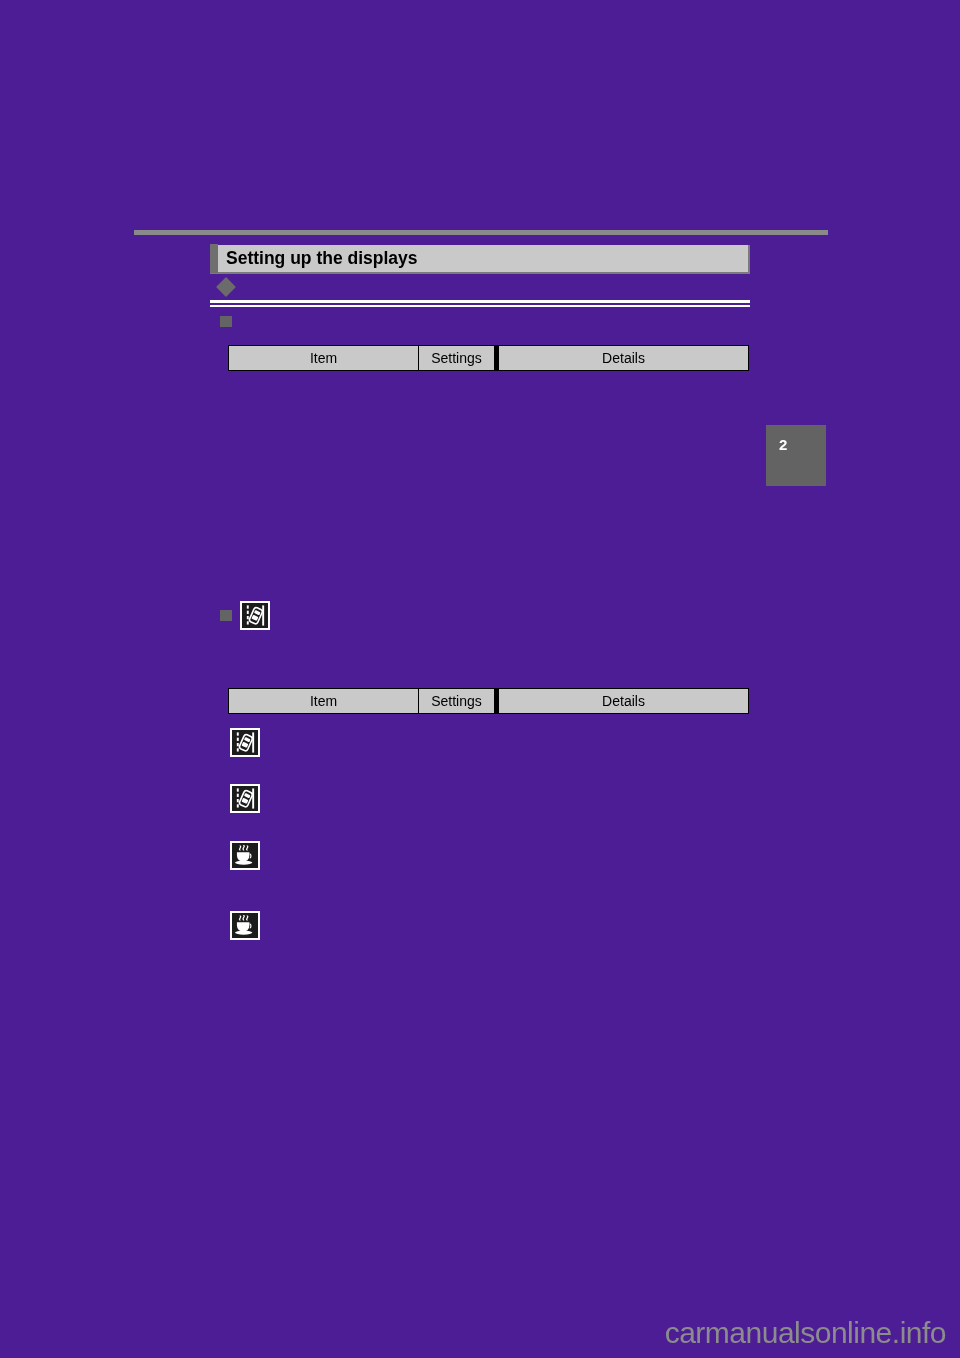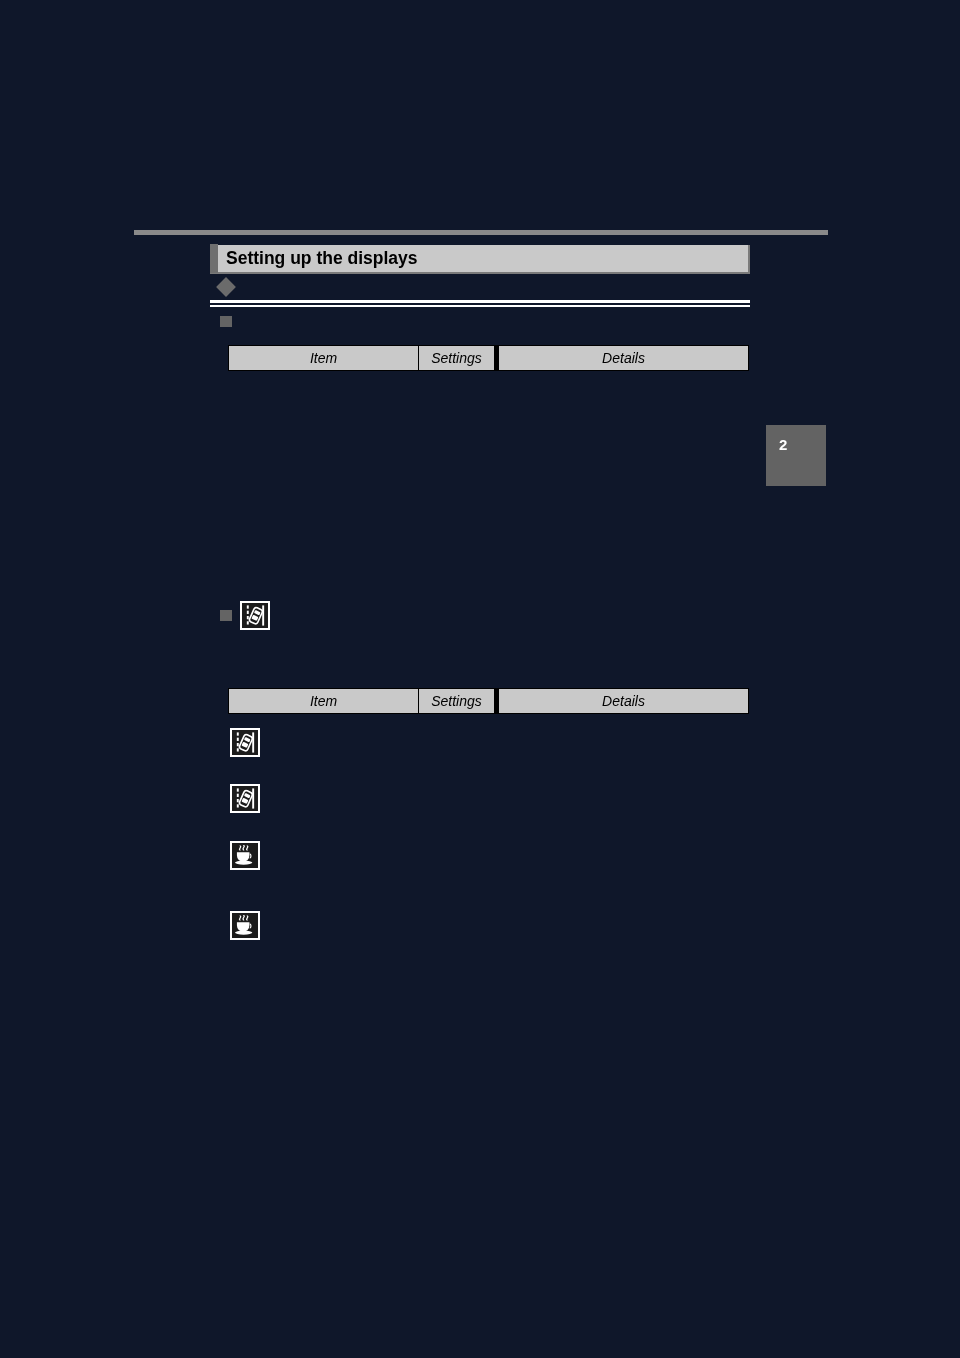--- a/index.html
+++ b/index.html
@@ -13,21 +13,21 @@
     position: relative;
     overflow: hidden;
     font-family: "Liberation Sans", sans-serif;
     color: #000;
   }
 
   
   #page {
     position: absolute;
     inset: 0;
-    background: #0f172a;
+    background: #4c1d95;
   }
 
   
   .top-rule {
     position: absolute;
     left: 134px;
     top: 230px;
     width: 694px;
     height: 5px;
     background: #8a8a8a;
@@ -126,21 +126,20 @@
   
   .tbl {
     position: absolute;
     left: 228px;
     width: 521px;
     height: 26px;
     background: #c9c9c9;
     border: 1px solid #000;
     box-sizing: border-box;
     display: flex;
-    font-style: italic;
   }
   .tbl .cell {
     display: flex;
     align-items: center;
     justify-content: center;
     font-size: 14px;
     color: #000;
     box-sizing: border-box;
     height: 100%;
   }
@@ -368,14 +367,15 @@
           <path d="M16.0 2.6 q1.3 1.2 0 2.5 q-1.3 1.3 0 2.6 l-1.4 0 q-1.3 -1.3 0 -2.6 q1.3 -1.3 0 -2.5 z"></path>
           <path d="M4.6 9.6 h13.0 v3.5 a6.5 6.5 0 0 1 -13.0 0 z"></path>
           <path d="M18.0 10.6 a3.2 3.2 0 0 1 0 5.8 v-1.6 a1.7 1.7 0 0 0 0 -2.6 z"></path>
           <ellipse cx="11.6" cy="20.4" rx="9.0" ry="2.1"></ellipse>
         </g>
       </svg>
     </span>
   </div>
   <div class="row-text" id="txt-r4"></div>
 
+  <div class="watermark">carmanualsonline.info</div>
 
 </div>
 
 </body></html>

